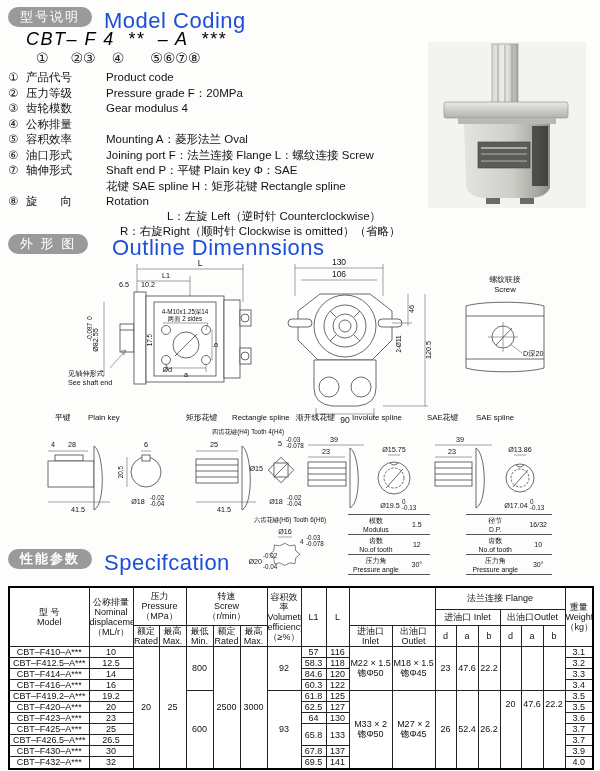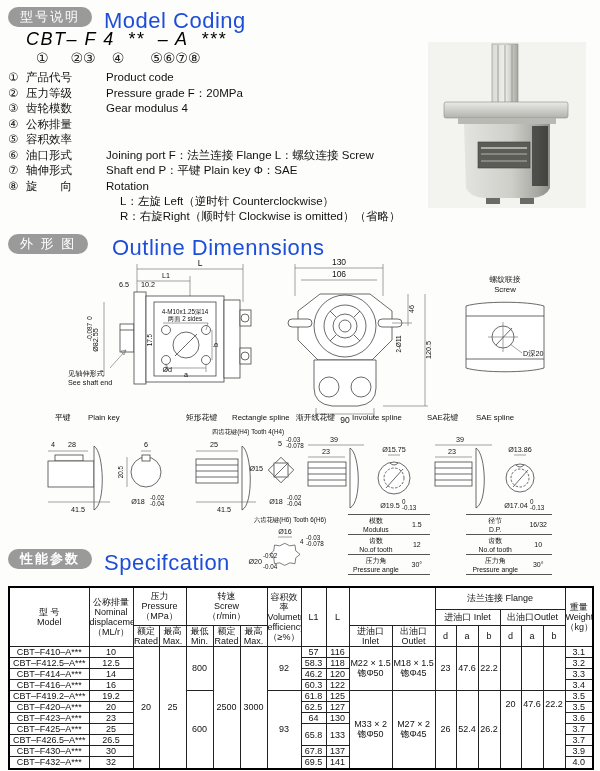--- a/index.html
+++ b/index.html
@@ -65,37 +65,39 @@
     <span class="item-zh">齿轮模数</span>
     <span class="item-en">Gear modulus 4</span>
   </div>
   <div class="item-row">
     <span class="item-num">④</span>
     <span class="item-zh">公称排量</span>
   </div>
   <div class="item-row">
     <span class="item-num">⑤</span>
     <span class="item-zh">容积效率</span>
+    <span class="item-en">Mounting A：菱形法兰 Oval</span>
   </div>
   <div class="item-row">
     <span class="item-num">⑥</span>
     <span class="item-zh">油口形式</span>
     <span class="item-en">Joining port F：法兰连接 Flange  L：螺纹连接 Screw</span>
   </div>
   <div class="item-row">
     <span class="item-num">⑦</span>
     <span class="item-zh">轴伸形式</span>
     <span class="item-en">Shaft end P：平键 Plain key  Φ：SAE</span>
   </div>
+  <div class="sub-line" style="padding-left:98px;">花键 SAE spline H：矩形花键 Rectangle spline</div>
   <div class="item-row">
     <span class="item-num">⑧</span>
     <span class="item-zh">旋　　向</span>
     <span class="item-en">Rotation</span>
   </div>
-  <div class="sub-line" style="padding-left:112px;">L：左旋 Left（逆时针 Counterclockwise）</div>
+  <div class="sub-line" style="padding-left:112px;text-align:center;">L：左旋 Left（逆时针 Counterclockwise）</div>
   <div class="sub-line" style="padding-left:112px;">R：右旋Right（顺时针 Clockwise is omitted）（省略）</div>
 </div>
 
 <svg class="abs" style="left:428px;top:42px;" width="158" height="166" viewBox="0 0 158 166">
   <defs>
     <linearGradient id="gBody" x1="0" y1="0" x2="1" y2="0">
       <stop offset="0" stop-color="#e3e3df"></stop>
         <stop offset="0.55" stop-color="#cfcfca"></stop>
       <stop offset="0.85" stop-color="#a9a9a4"></stop>
         <stop offset="1" stop-color="#8e8e89"></stop>
@@ -510,21 +512,21 @@
   <tr>
     <td>CBT–F412.5–A***</td>
     <td>12.5</td>
     <td>58.3</td>
     <td>118</td>
     <td>3.2</td>
   </tr>
   <tr>
     <td>CBT–F414–A***</td>
     <td>14</td>
-    <td>46.2</td>
+    <td>84.6</td>
     <td>120</td>
     <td>3.3</td>
   </tr>
   <tr>
     <td>CBT–F416–A***</td>
     <td>16</td>
     <td>60.3</td>
     <td>122</td>
     <td>3.4</td>
   </tr>

